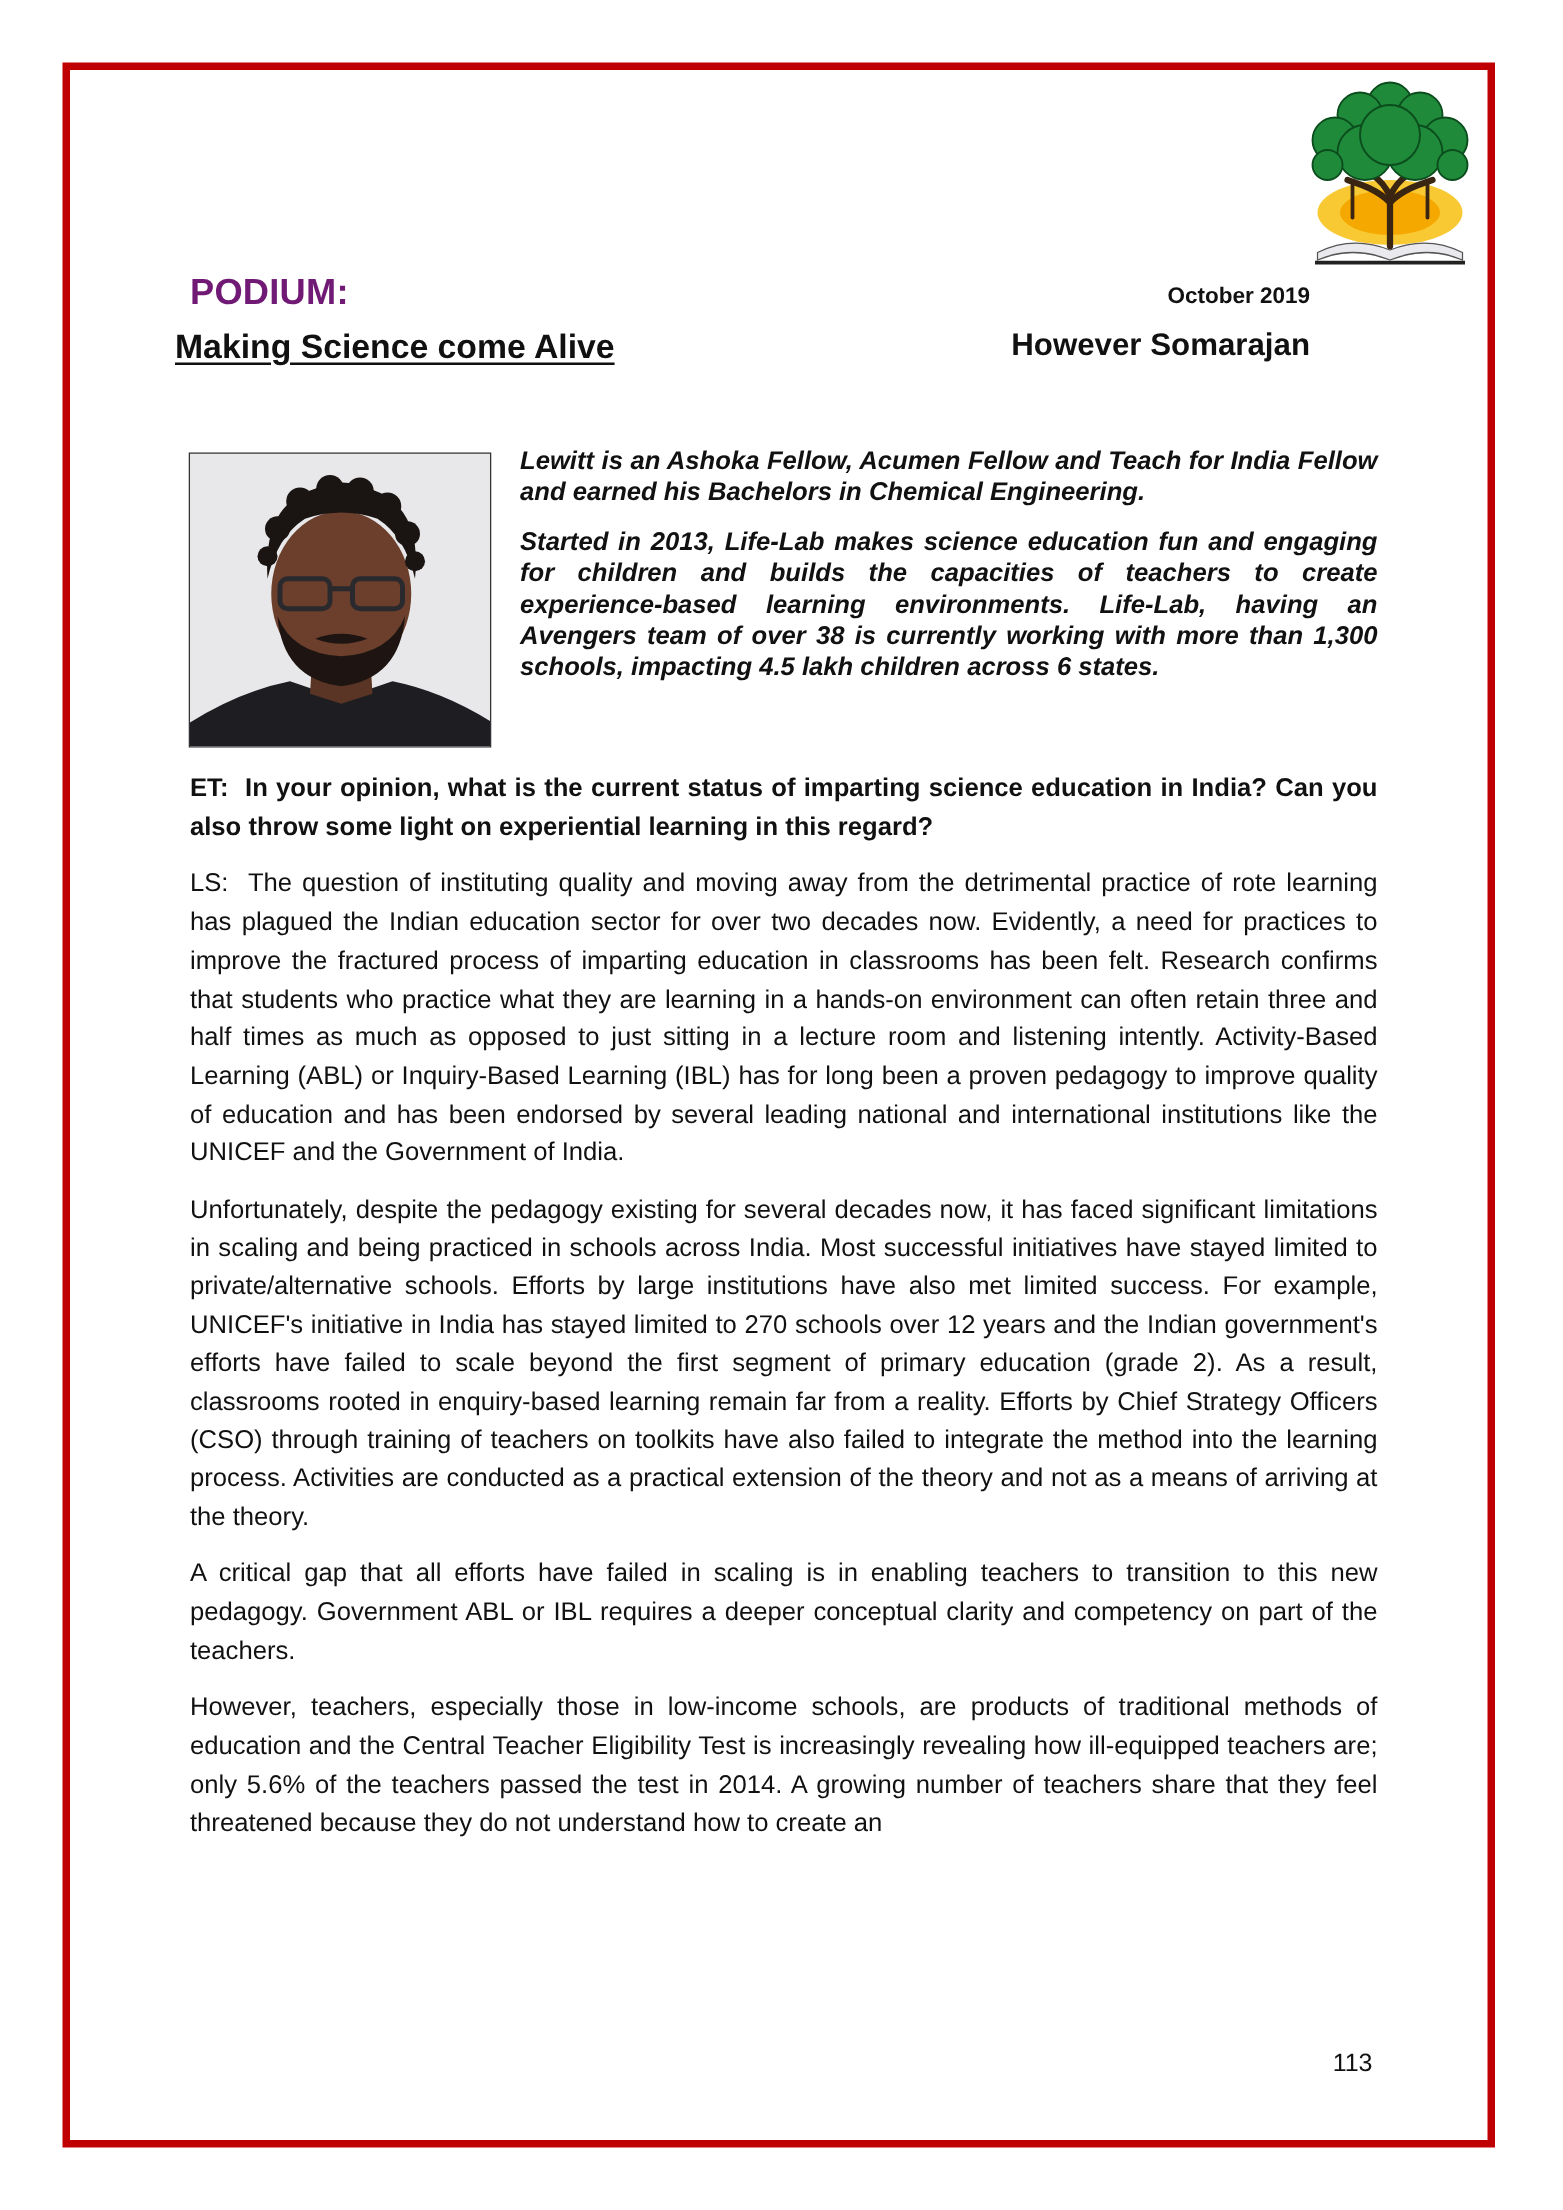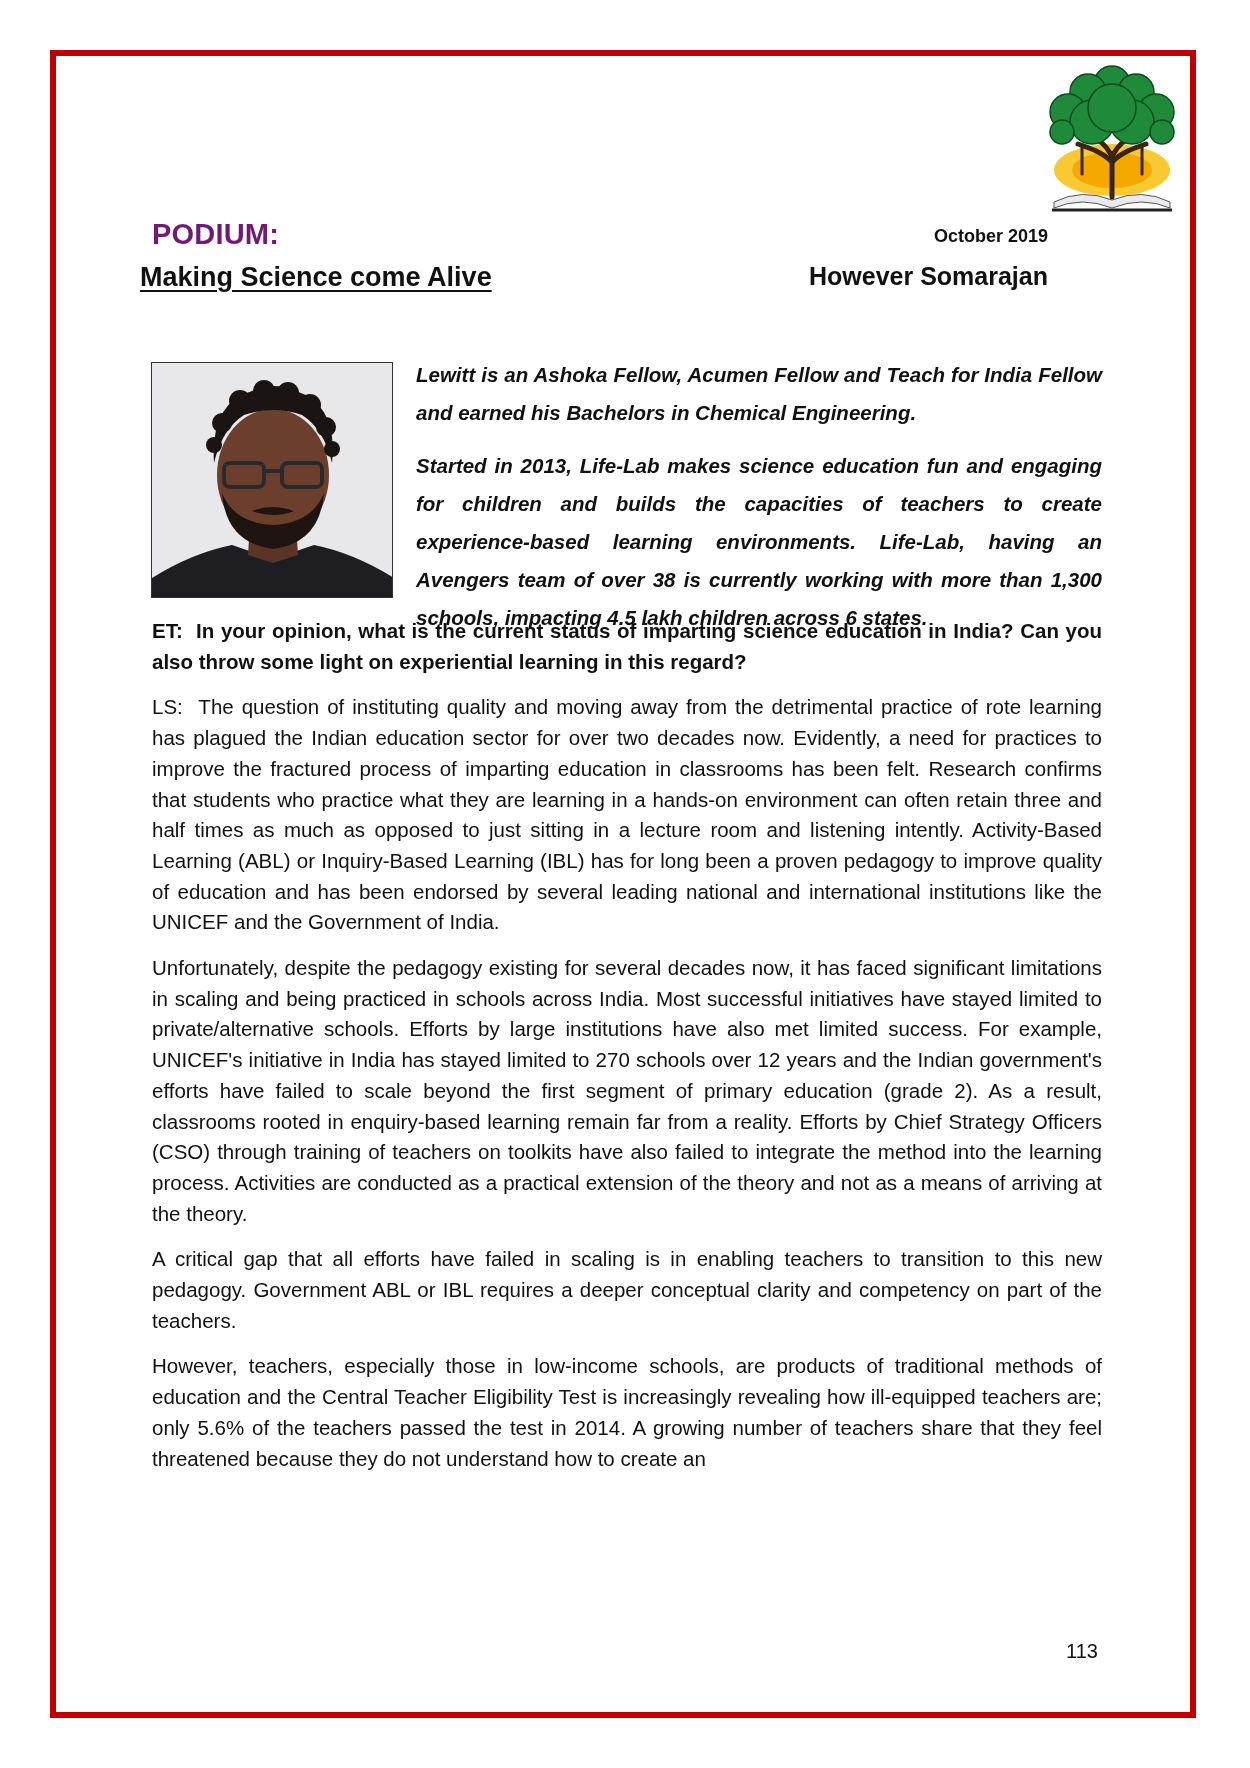--- a/index.html
+++ b/index.html
@@ -8,21 +8,21 @@
   .frame { position: absolute; left: 50px; top: 50px; width: 1134px; height: 1656px;
            border: 6px solid #c00000; box-sizing: content-box; }
   .logo { position: absolute; left: 1032px; top: 62px; width: 160px; height: 152px; }
   .podium { position: absolute; left: 152px; top: 218px; font-size: 29px; font-weight: bold; color: #701a75; letter-spacing: 0.2px; }
   .date { position: absolute; right: 202px; top: 226px; font-size: 18px; font-weight: bold; text-align: center; }
   .title { position: absolute; left: 140px; top: 262px; font-size: 27px; font-weight: bold; text-decoration: underline; text-underline-offset: 4px; }
   .author { position: absolute; right: 202px; top: 262px; font-size: 25px; font-weight: bold; }
   .photo { position: absolute; left: 151px; top: 362px; width: 242px; height: 236px;
            border: 1.5px solid #333; background: #ececec; overflow: hidden; box-sizing: border-box; }
   .bio { position: absolute; left: 416px; top: 356px; width: 686px; font-size: 20.5px;
-         font-weight: bold; font-style: italic; line-height: 38px; text-align: justify; }
+         font-weight: bold; font-style: italic; line-height: 25px; text-align: justify; }
   .bio p { margin: 0 0 15px 0; }
   .body-text { position: absolute; left: 152px; top: 612px; width: 950px; font-size: 20.5px; line-height: 30.7px; text-align: justify; }
   .body-text p { margin: 4px 0 15px 0; }
   .q { font-weight: bold; }
   .lbl { font-weight: normal; }
   .pageno { position: absolute; right: 152px; top: 1640px; font-size: 20px; }
 </style>
 </head>
 <body>
 

